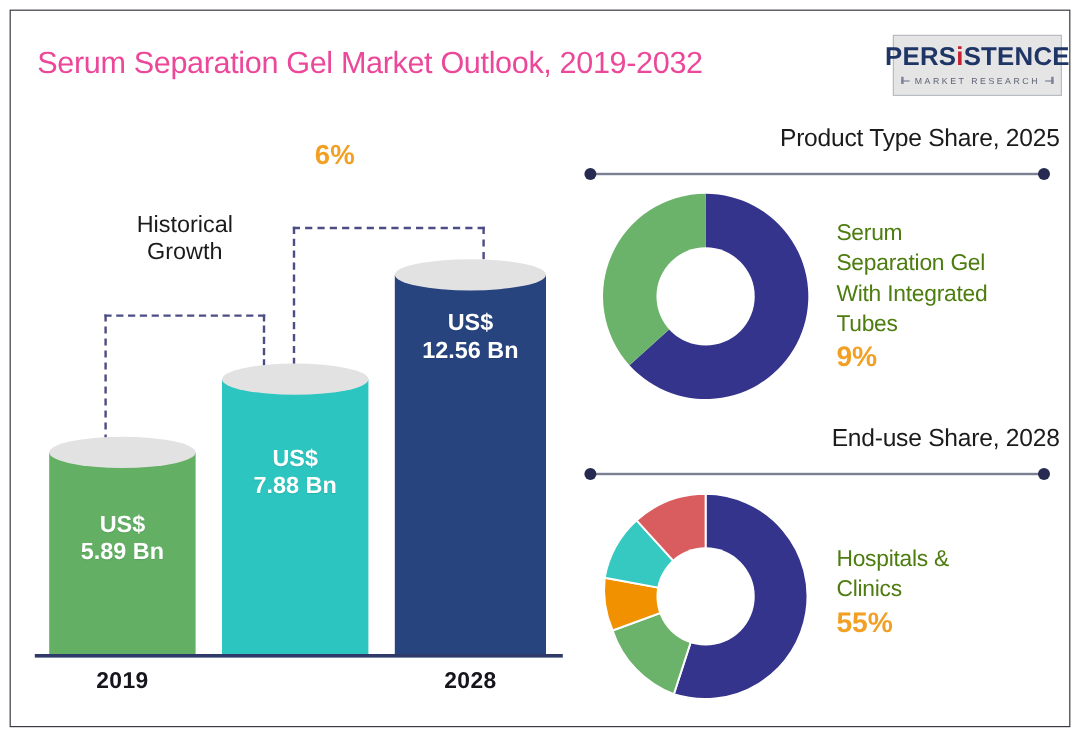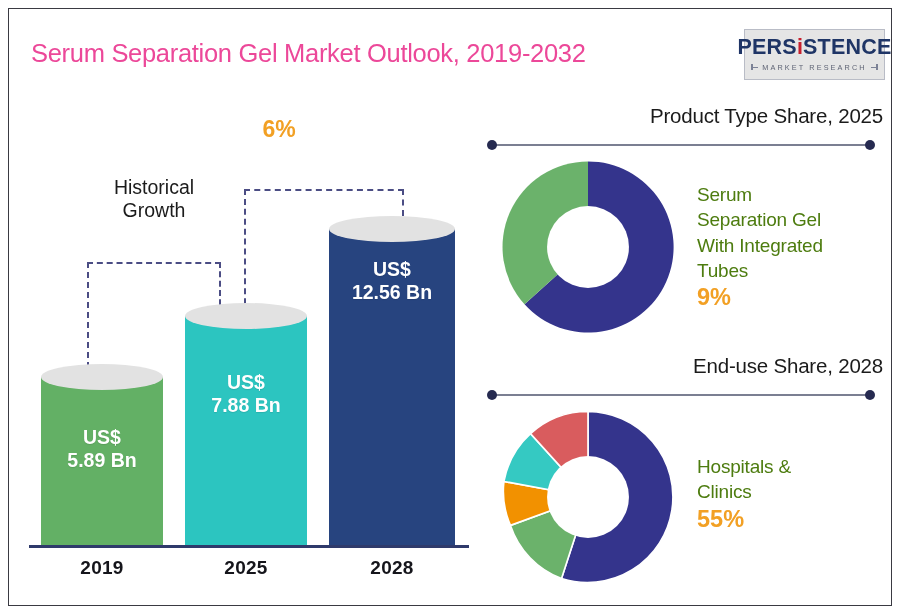--- a/index.html
+++ b/index.html
@@ -191,21 +191,20 @@
       <div class="year">2019</div>
     </div>
 
     <div class="bar-group" style="left:166px; width:122px; height:243px;">
       <div class="cyl" style="height:243px;">
         <div class="cyl-body" style="top:13px; background:#2cc5c0;"></div>
         <div class="cyl-top" style="top:0;"></div>
       </div>
       <div class="bar-label" style="top:68px; white-space:pre-line;">US$
 7.88 Bn</div>
-      <div class="year">2025</div>
     </div>
 
     <div class="bar-group" style="left:310px; width:126px; height:330px;">
       <div class="cyl" style="height:330px;">
         <div class="cyl-body" style="top:13px; background:#27447f;"></div>
         <div class="cyl-top" style="top:0;"></div>
       </div>
       <div class="bar-label" style="top:42px; white-space:pre-line;">US$
 12.56 Bn</div>
       <div class="year">2028</div>

